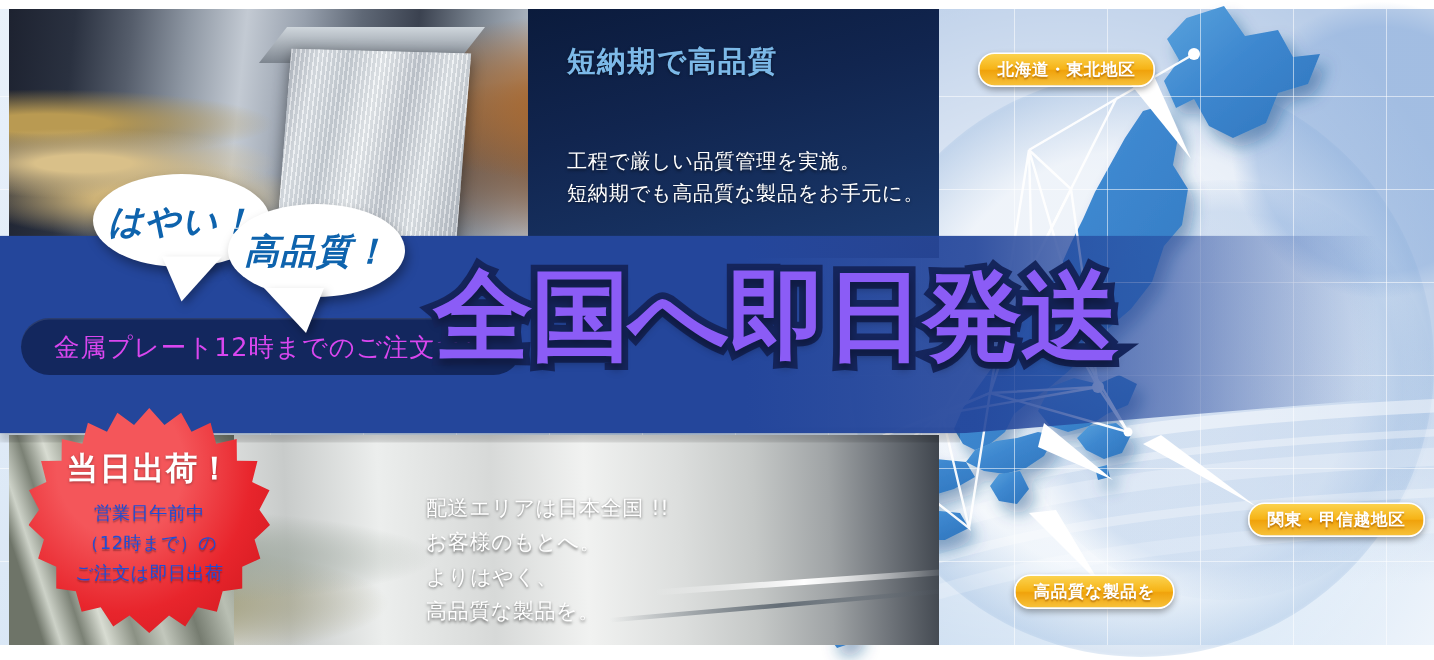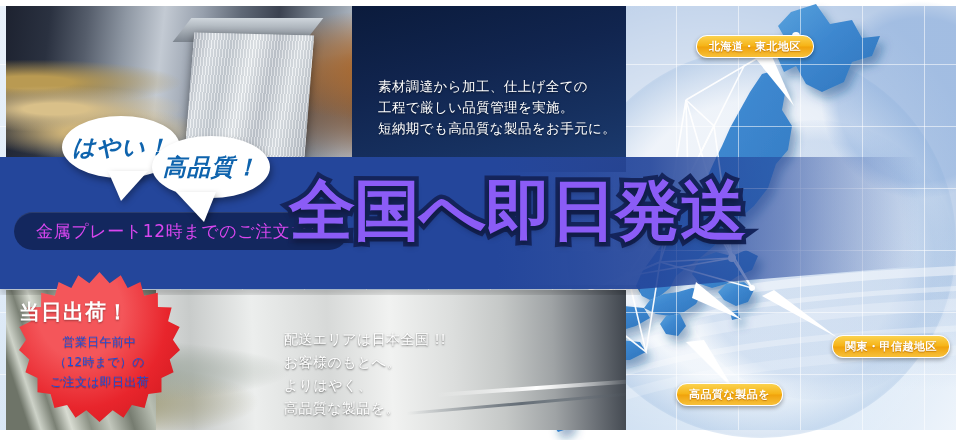--- a/index.html
+++ b/index.html
@@ -168,21 +168,21 @@
     clip-path:polygon(
       50% 0%,56.3% 7.5%,63.2% 2.1%,67.5% 10.6%,75.4% 6.6%,77.7% 15.9%,86.2% 13.8%,86.3% 23.4%,
       94.8% 23.6%,92.6% 32.9%,99.8% 36.6%,95.6% 45.2%,100% 52%,93.6% 58.4%,96% 66.9%,88.5% 70.6%,
       88.5% 80.2%,80.4% 81.4%,78% 90.6%,70.1% 88.6%,64.9% 97.1%,58.2% 92.2%,50% 100%,
       41.8% 92.2%,35.1% 97.1%,29.9% 88.6%,22% 90.6%,19.6% 81.4%,11.5% 80.2%,11.5% 70.6%,
       4% 66.9%,6.4% 58.4%,0% 52%,4.4% 45.2%,0.2% 36.6%,7.4% 32.9%,5.2% 23.6%,13.7% 23.4%,
       13.8% 13.8%,22.3% 15.9%,24.6% 6.6%,32.5% 10.6%,36.8% 2.1%,43.7% 7.5%);
     filter:drop-shadow(1px 3px 4px rgba(0,0,0,.4));
   }
   .burst-title{
-    position:absolute;left:19px;top:298px;width:161px;
+    position:absolute;left:19px;top:298px;width:161px;text-align:center;
     color:#ffffff;font-size:21px;font-weight:bold;letter-spacing:1px;
     text-shadow:0 1px 2px rgba(0,0,0,.35);
   }
   .burst-sub{
     position:absolute;left:19px;width:161px;text-align:center;
     color:#1d4ed8;font-size:12px;letter-spacing:.3px;
     text-shadow:0 1px 1px rgba(0,0,0,.3);
   }
   .bs0{top:334px;} .bs1{top:354px;} .bs2{top:374px;}
 
@@ -200,21 +200,21 @@
   .region{
     position:absolute;height:21px;padding:0 12px;
     display:flex;align-items:center;justify-content:center;
     border-radius:11px;white-space:nowrap;
     background:linear-gradient(180deg,#fbd24e 0%,#f6b316 48%,#f0a20b 52%,#f7c13a 100%);
     border:1.5px solid #ffffff;
     box-shadow:0 2px 4px rgba(0,0,0,.32);
   }
   .region span{color:#ffffff;font-size:11px;font-weight:bold;letter-spacing:.5px;
     text-shadow:0 1px 1px rgba(160,90,0,.6);}
-  .r1{left:696px;top:35px;}
+  .r1{left:652px;top:35px;}
   .r2{left:622px;top:265px;}
   .r3{left:832px;top:335px;}
   .r4{left:676px;top:383px;}
 
   .pointer{position:absolute;pointer-events:none;}
 </style>
 </head>
 <body>
 
 <div id="banner">
@@ -314,21 +314,21 @@
     <div class="plate"></div>
   </div>
 
   <div class="photo-bot">
     <div class="foil"></div>
     <div class="streak"></div>
     <div class="streak2"></div>
   </div>
 
   <div class="info-panel">
-    <div class="pline pl0">素材調達から加工、仕上げ全ての</div>
+    <div class="pheading">短納期で高品質</div>
     <div class="pline pl1">工程で厳しい品質管理を実施。</div>
     <div class="pline pl2">短納期でも高品質な製品をお手元に。</div>
   </div>
 
   <div class="band-shadow"></div>
   <div class="band"></div>
 
   <div class="subpill">
     <span>金属プレート12時までのご注文なら</span>
   </div>

